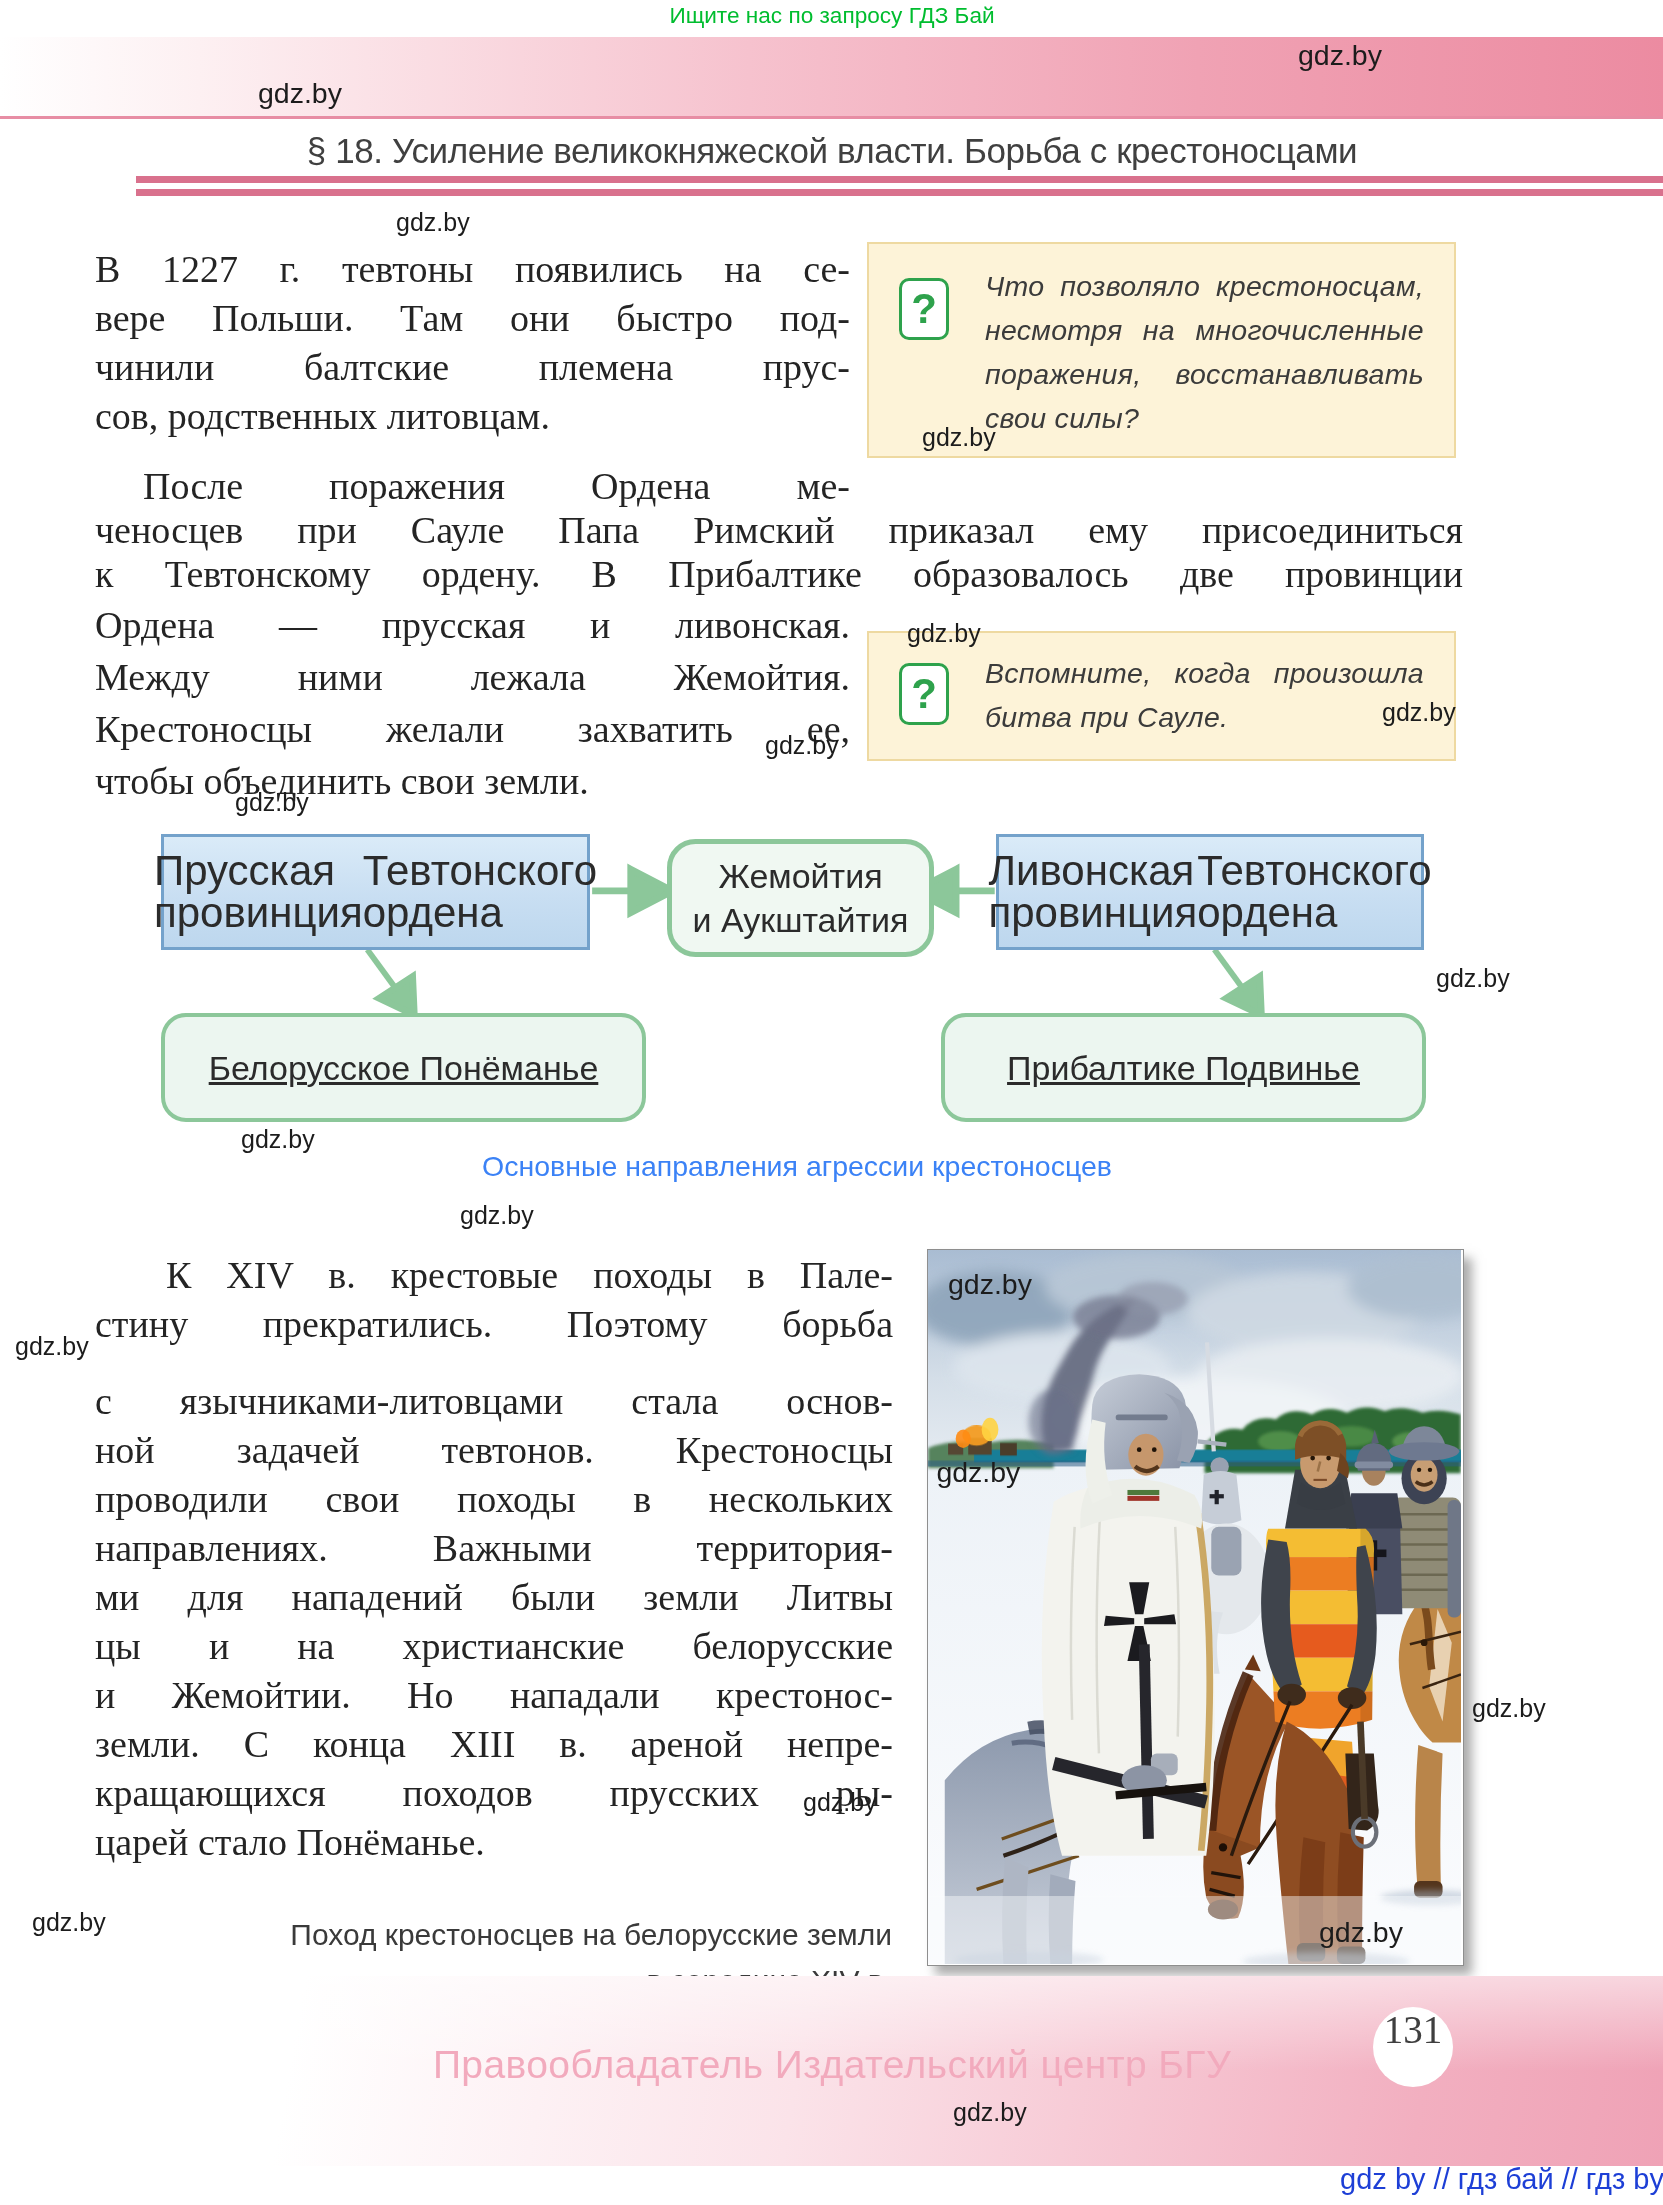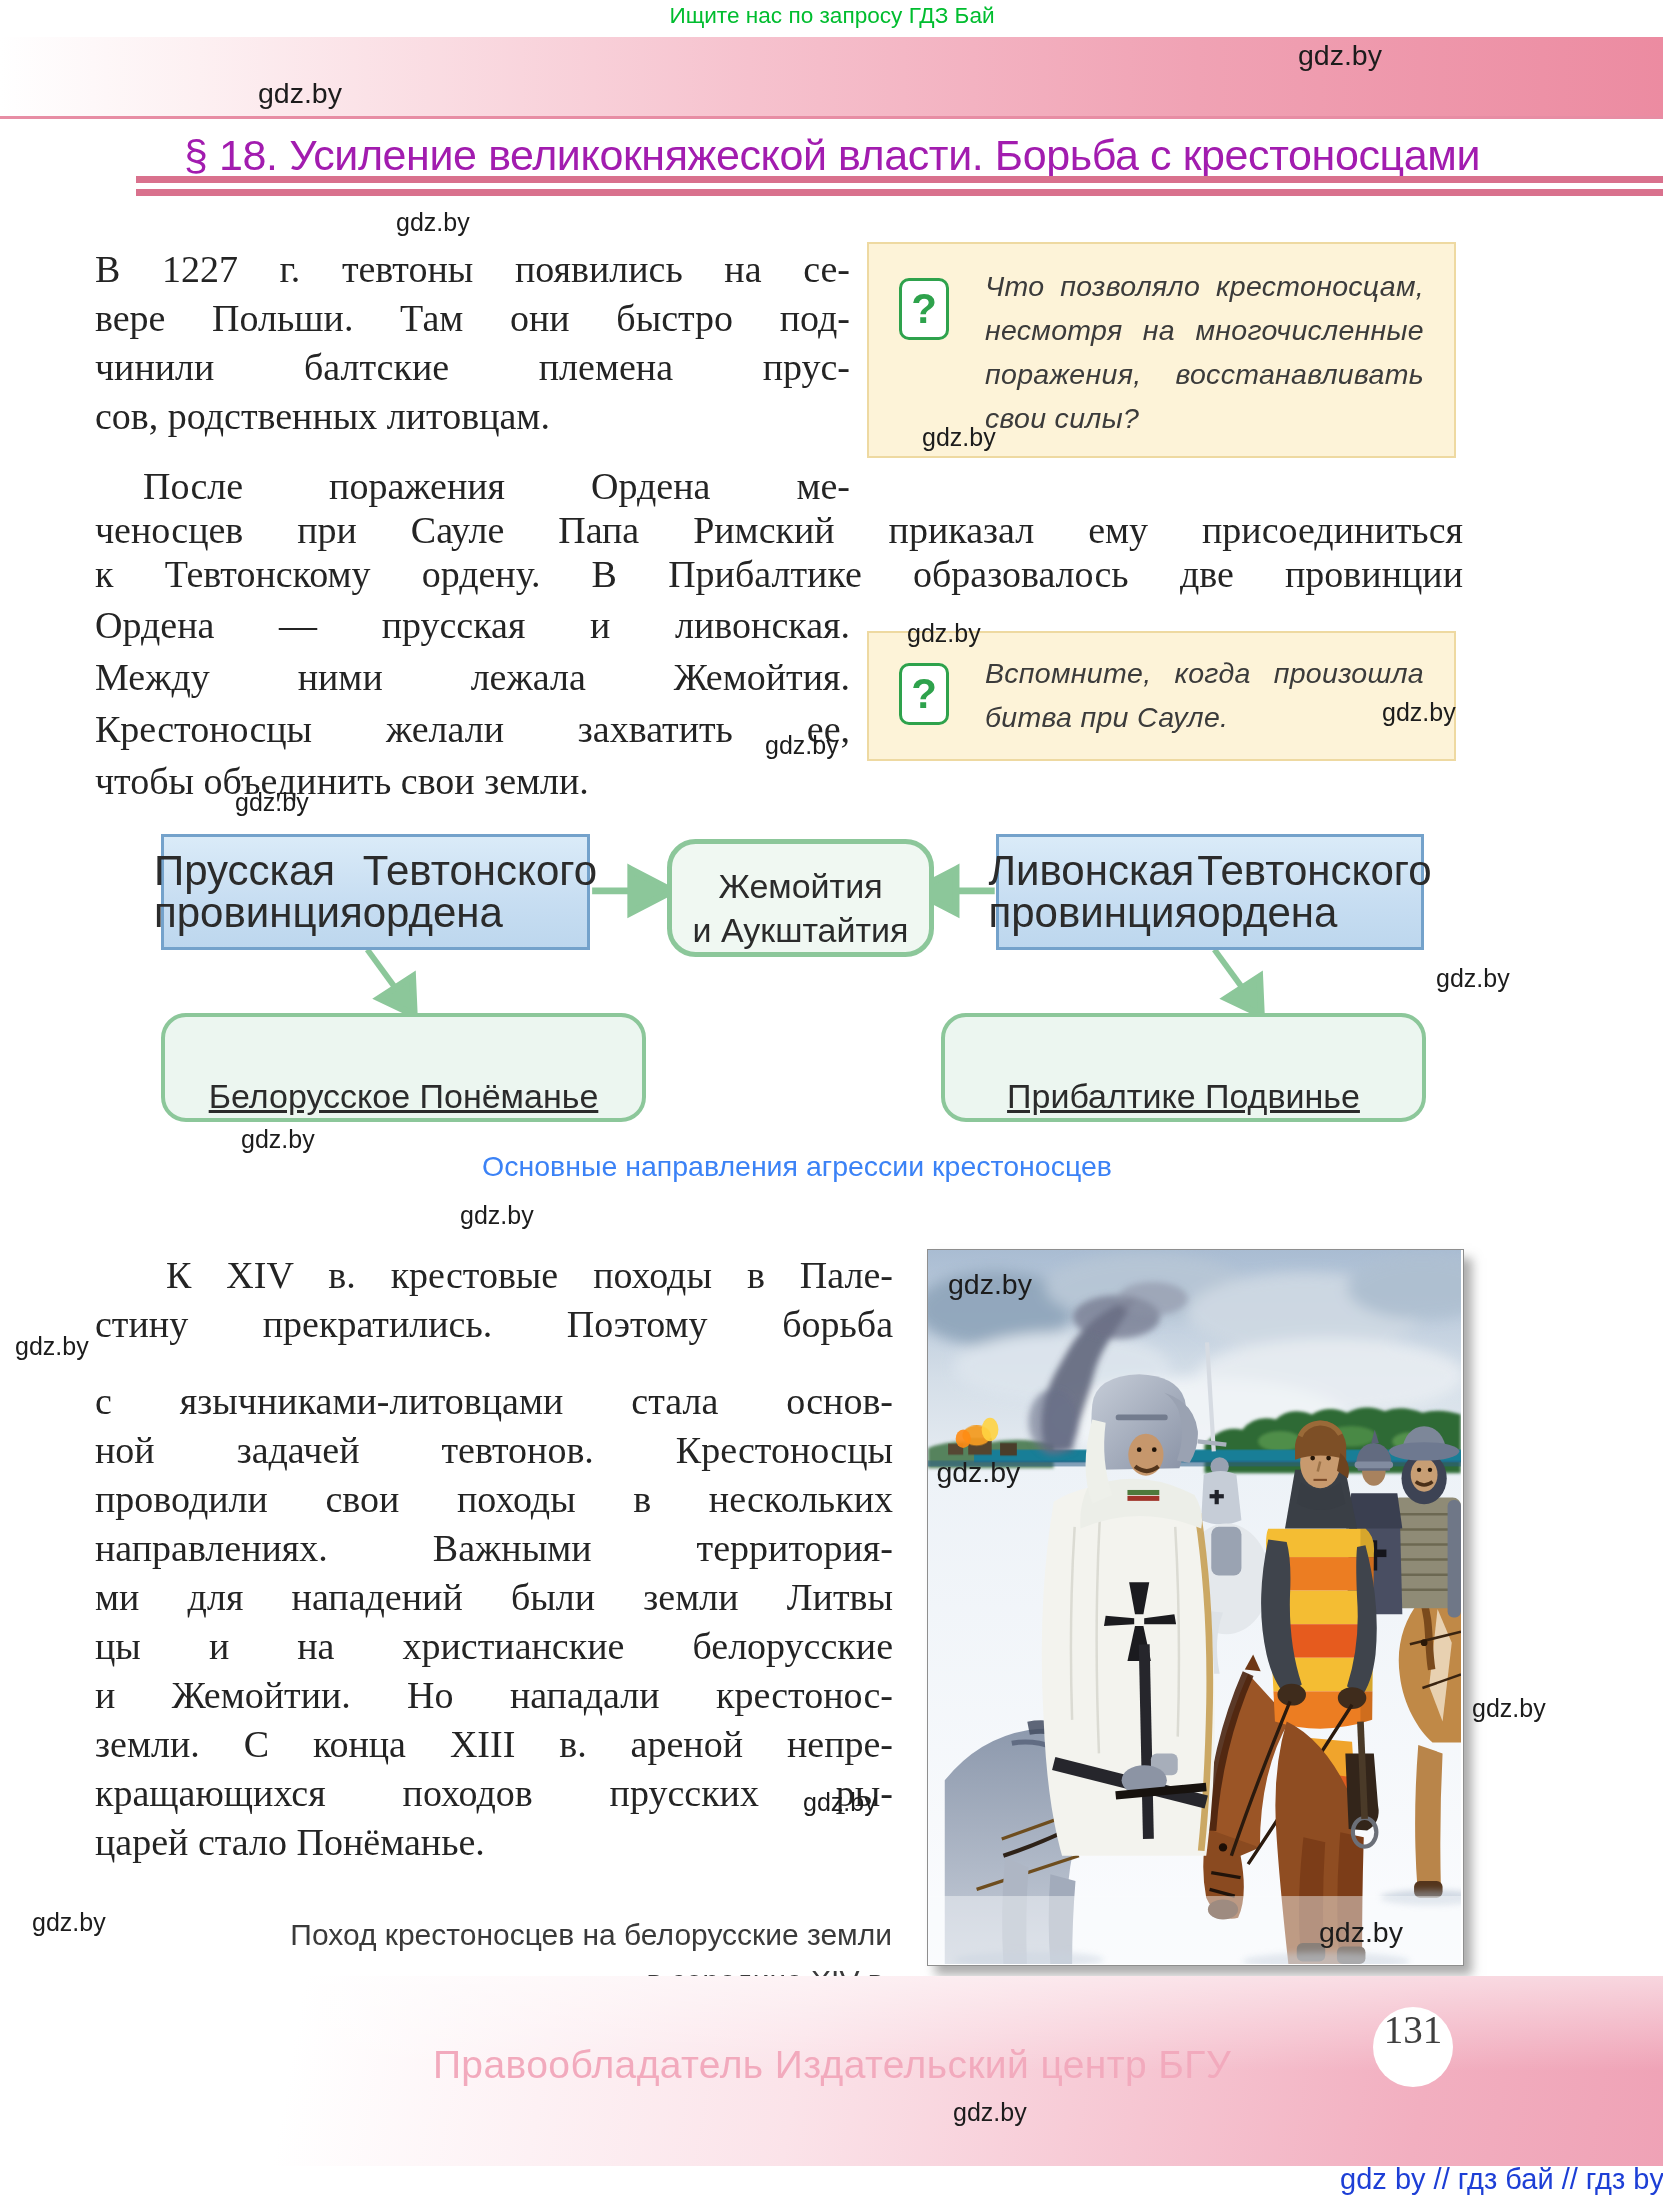--- a/index.html
+++ b/index.html
@@ -10,21 +10,21 @@
   .top-notice{position:absolute;top:3.4px;left:0;width:100%;text-align:center;
     font-size:22.6px;color:#00bd2f;font-family:"Liberation Sans",sans-serif;}
   .banner{position:absolute;top:37px;left:0;width:100%;height:79px;
     background:linear-gradient(to right,#ffffff 0%,#fdf0f2 12%,#f6c2ce 45%,#f0a2b4 72%,#ec8ba1 100%);
     border-bottom:3.4px solid #e78da4;}
   .wm{position:absolute;color:#1c1c1c;font-family:"Liberation Sans",sans-serif;
     font-size:25px;white-space:nowrap;z-index:30;}
   .wm.big{font-size:28.5px;}
 
   .title{position:absolute;top:131px;left:0;width:100%;text-align:center;
-    font-size:43px;color:#a21caf;letter-spacing:-0.4px;}
+    font-size:35px;color:#404040;letter-spacing:-0.4px;}
   .rule{position:absolute;left:136px;right:0;height:6.7px;background:#d9718d;}
 
   
   .para{position:absolute;font-family:"Liberation Serif",serif;color:#242424;}
   .para .ln{font-size:38px;text-align:justify;text-align-last:justify;}
   .para .ln.last{text-align-last:left;}
   .para .ln.indent{text-indent:48px;}
 
   
   .qbox{position:absolute;background:#fdf3d8;border:2.5px solid #eed9a1;box-sizing:border-box;}
@@ -34,21 +34,21 @@
   .qtext{position:absolute;font-style:italic;font-size:28.5px;line-height:44px;color:#3b3b3b;
     letter-spacing:0.3px;}
   .qtext .ln{text-align:justify;text-align-last:justify;}
   .qtext .ln.last{text-align-last:left;}
 
   
   .bluebox{position:absolute;background:linear-gradient(180deg,#daebf8 0%,#c8def2 55%,#bdd7ee 100%);
     border:3.4px solid #74a2cb;box-sizing:border-box;display:flex;
     align-items:center;justify-content:center;font-size:42px;line-height:42px;color:#2b2b2b;}
   .greenbox{position:absolute;background:#f0f8f2;border:5px solid #8cc79a;border-radius:28.5px;
-    box-sizing:border-box;display:flex;flex-direction:column;align-items:center;justify-content:flex-end;
+    box-sizing:border-box;display:flex;flex-direction:column;align-items:center;justify-content:center;
     font-size:34px;line-height:44px;color:#2b2b2b;}
   .greenbox.lower{background:#ecf6f0;border-width:4.2px;border-radius:25px;text-decoration:underline;}
   .diagram-caption{position:absolute;left:168px;top:1150px;width:1258px;text-align:center;
     font-size:28.5px;color:#3b82f6;}
 
   
   .figure{position:absolute;left:927px;top:1249px;width:537px;height:717px;background:#ffffff;
     border:1.7px solid #8e8e8e;box-sizing:border-box;box-shadow:7.5px 9.2px 10px rgba(90,90,90,0.5);}
   .fig-caption{position:absolute;left:151px;top:1912px;width:741px;text-align:right;
     font-size:30px;line-height:46px;color:#3a3a3a;}

